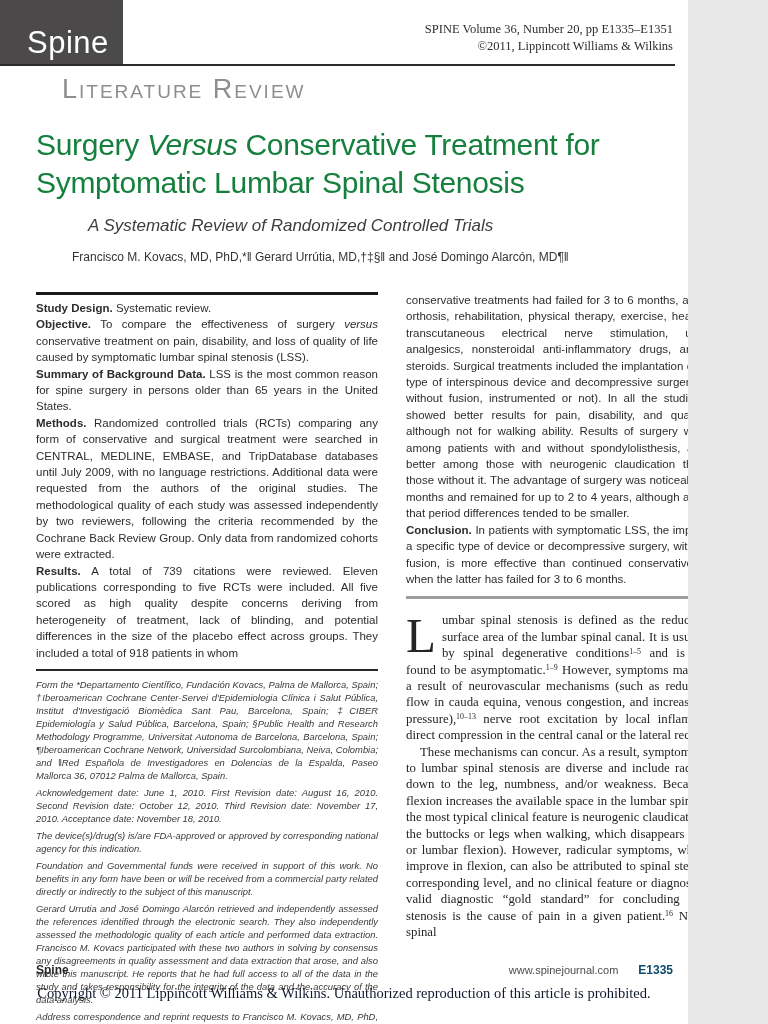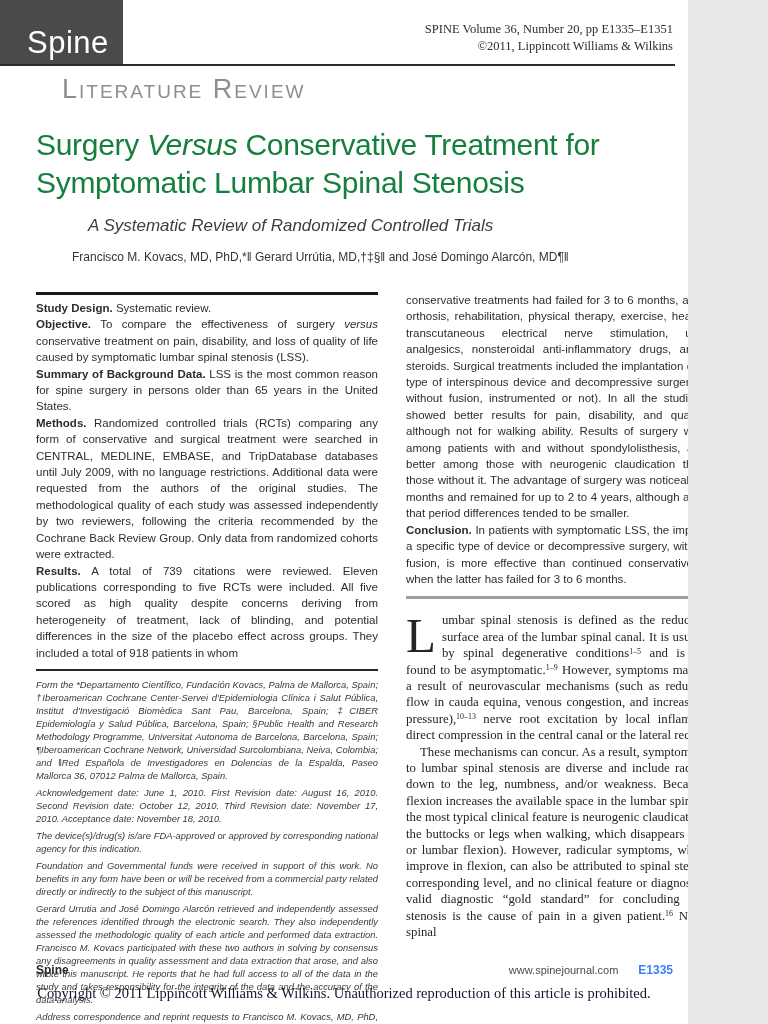--- a/index.html
+++ b/index.html
@@ -109,21 +109,21 @@
   
   .footer-journal {
     position: absolute; left: 36px; top: 963px;
     font-size: 12px; font-weight: bold; color: #2a2826;
   }
   .footer-right {
     position: absolute; right: 15px; top: 963px;
     font-size: 11px; color: #4f4c49;
   }
   .footer-page {
-    font-size: 12px; font-weight: bold; color: #3b82f6;
+    font-size: 12px; font-weight: bold; color: #0c4a6e;
     margin-left: 20px;
   }
   .copyright {
     position: absolute; left: 0; right: 0; top: 985px;
     text-align: center;
     font-family: "Liberation Serif", serif;
     font-size: 14.5px; font-weight: normal;
     color: #0f172a;
   }
 </style>

